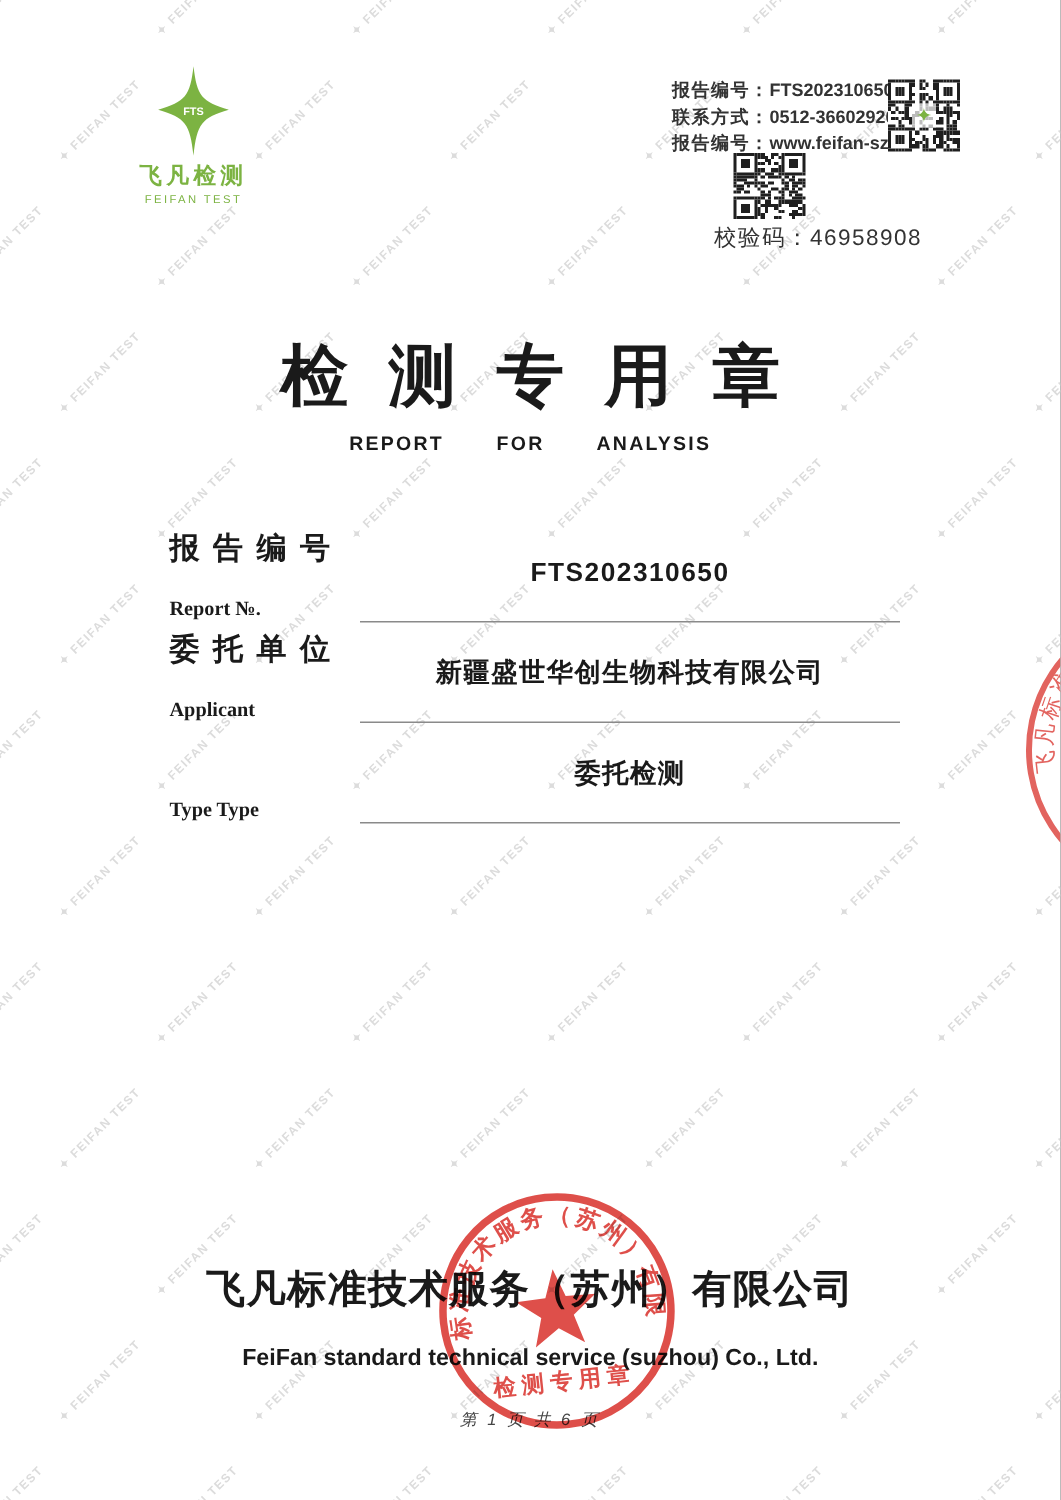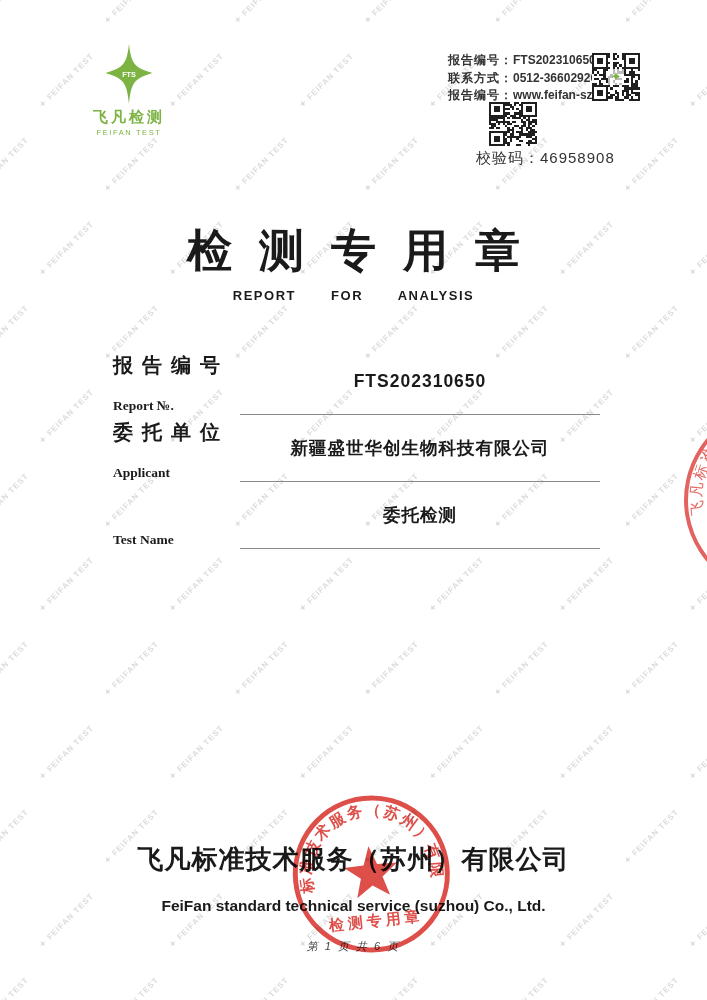--- a/index.html
+++ b/index.html
@@ -1070,21 +1070,21 @@
       <div class="flabel">报告编号</div>
       <div class="fen">Report №.</div>
       <div class="fvalue">FTS202310650</div>
     </div>
     <div class="frow">
       <div class="flabel">委托单位</div>
       <div class="fen">Applicant</div>
       <div class="fvalue">新疆盛世华创生物科技有限公司</div>
     </div>
     <div class="frow">
-      <div class="fen">Test Name</div>
+      <div class="fen">Type Type</div>
       <div class="fvalue">委托检测</div>
     </div>
   </div>
 
   <svg class="side-seal" viewBox="0 0 240 240">
     <circle cx="120" cy="120" r="93" fill="none" stroke="var(--red)" stroke-width="4"></circle>
     <defs>
         <path id="sideArc" d="M 49,150 A 78,78 0 1 1 191,150" fill="none"></path>
       </defs>
     <text font-size="15" fill="var(--red)" letter-spacing="2">

